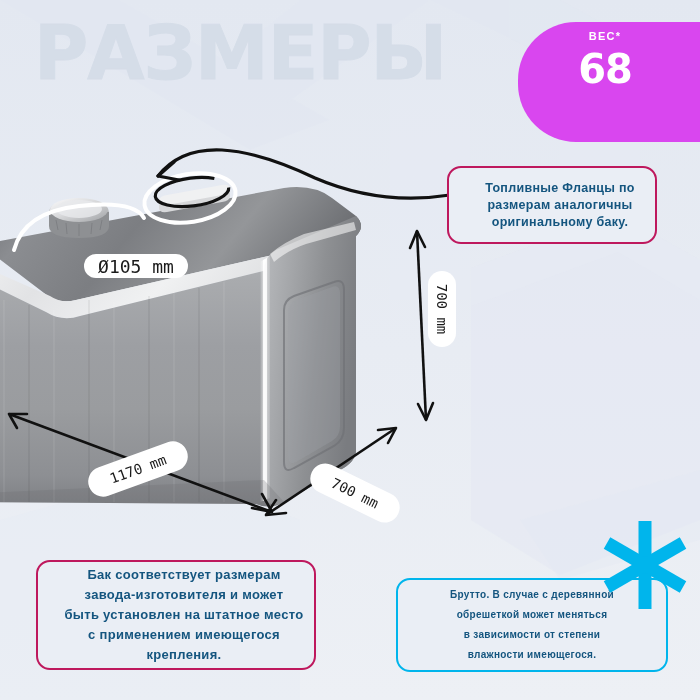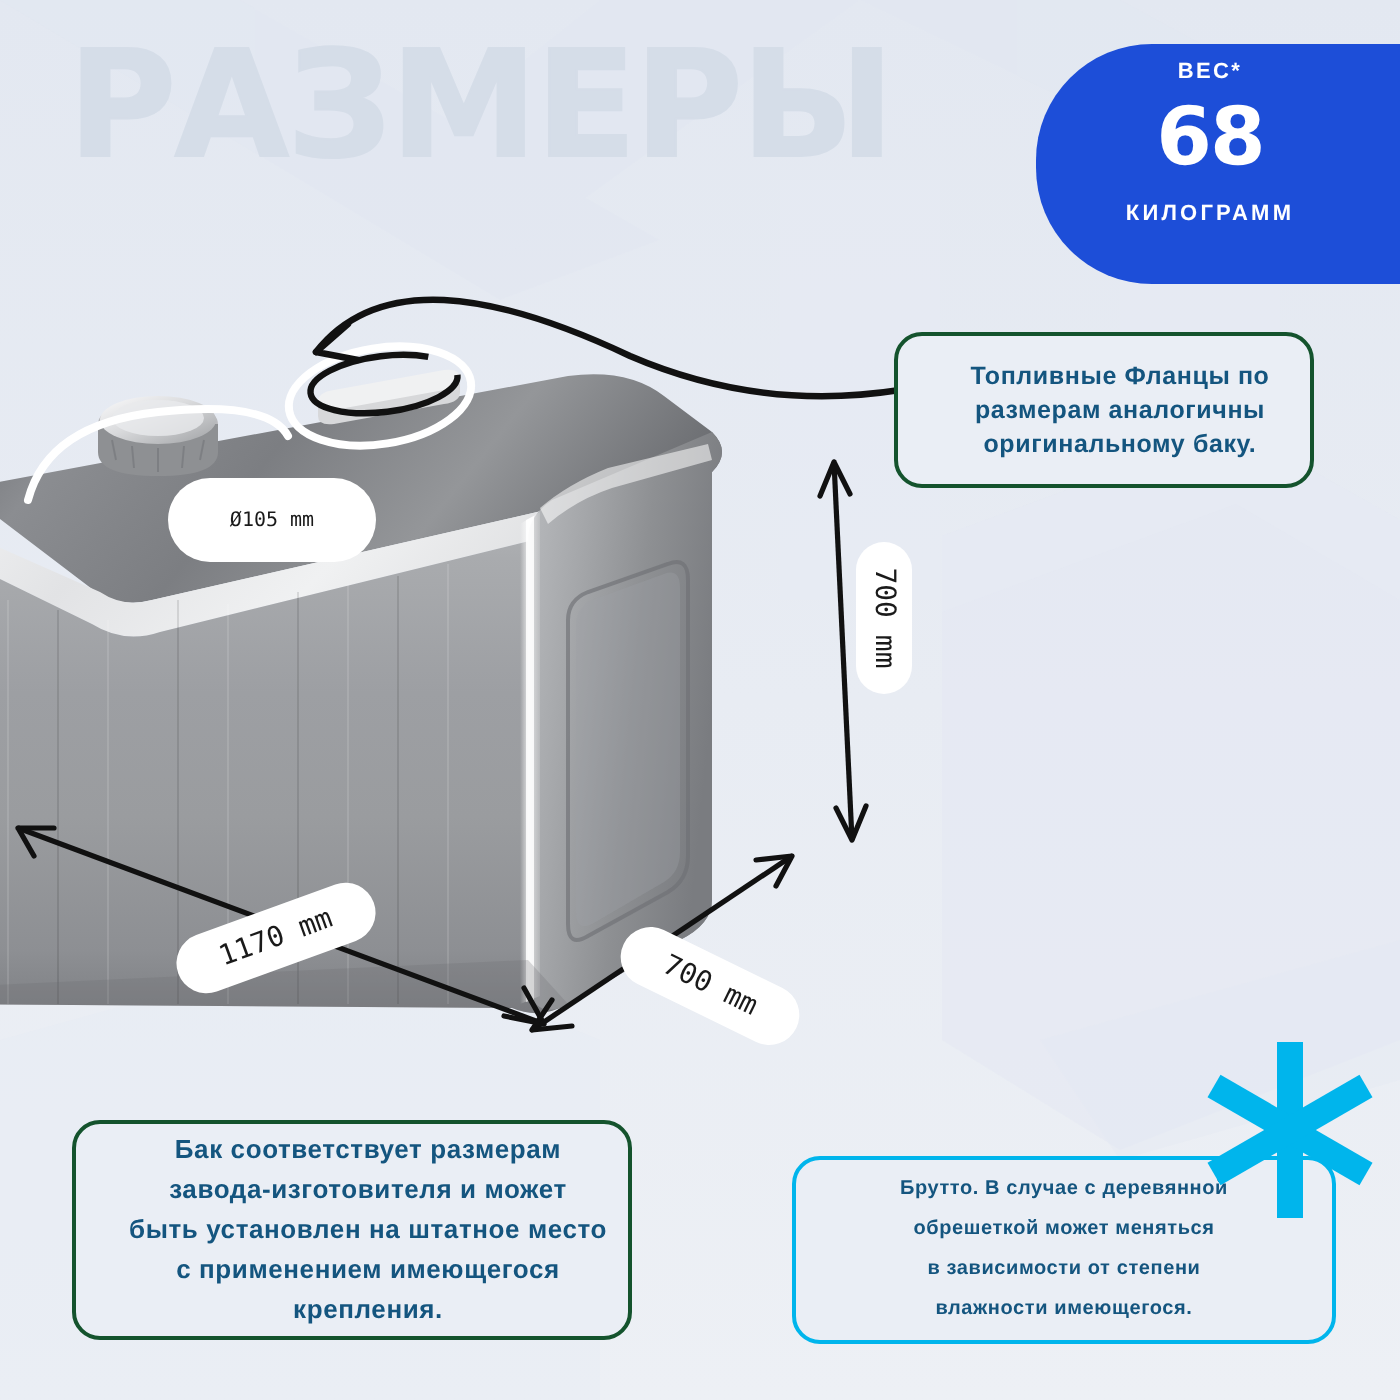--- a/index.html
+++ b/index.html
@@ -23,21 +23,21 @@
     color:#d5dde8;
     font-family:"DejaVu Sans","Liberation Sans",sans-serif;
     white-space:nowrap;
     -webkit-text-stroke:1px #d5dde8;
   }
 
   
   .badge{
     position:absolute;left:518px;top:22px;
     width:182px;height:120px;
-    background:#1d4ed8;
+    background:#d946ef;
     border-top-left-radius:58px;
     border-bottom-left-radius:58px;
     color:#ffffff;
     text-align:center;
     box-sizing:border-box;
     padding-top:8px;
   }
   .badge .b-top{
     font-size:11px;letter-spacing:1.2px;font-weight:bold;
     margin-left:-8px;
@@ -59,21 +59,21 @@
     background:#eaeef5;
     border-radius:14px;
     color:#14557f;
     text-align:center;
     box-sizing:border-box;
     display:flex;align-items:center;justify-content:center;
     font-weight:bold;
     letter-spacing:0.3px;
   }
   .callout span{display:block;width:100%;}
-  .c-white{border:2px solid #14532d;padding-left:16px;}
+  .c-white{border:2px solid #be185d;padding-left:16px;}
   .c-cyan{border:2px solid #00b5ec;}
 
   #callout-flange{
     left:447px;top:166px;width:210px;height:78px;
     font-size:12.5px;line-height:17px;
   }
   #callout-size{
     left:36px;top:560px;width:280px;height:110px;
     font-size:13px;line-height:20px;
   }
@@ -88,21 +88,21 @@
     background:#ffffff;
     border-radius:30px;
     color:#1a1a1a;
     font-family:"DejaVu Sans Mono","Liberation Mono",monospace;
     font-size:14px;
     font-weight:normal;
     display:flex;align-items:center;justify-content:center;
     box-sizing:border-box;
     white-space:nowrap;
   }
-  #pill-dia{left:84px;top:239px;width:104px;height:42px;font-size:10px;}
+  #pill-dia{left:84px;top:254px;width:104px;height:24px;font-size:18px;}
   #pill-len{left:86px;top:454px;width:104px;height:30px;transform:rotate(-20deg);}
   #pill-dep{left:307px;top:478px;width:96px;height:30px;transform:rotate(26deg);}
   #pill-hgt{left:404px;top:295px;width:76px;height:28px;transform:rotate(90deg);}
 
   
   #asterisk{position:absolute;left:595px;top:515px;width:100px;height:100px;}
 </style>
 </head>
 <body>
 
@@ -180,21 +180,20 @@
     <g opacity="0.45" fill="#e7ebf3">
       <path d="M0 520 L180 470 L300 520 L300 700 L0 700 Z"></path>
     </g>
   </svg>
 
   <div class="title">РАЗМЕРЫ</div>
 
   <div class="badge">
     <div class="b-top">ВЕС*</div>
     <div class="b-num">68</div>
-    <div class="b-unit">КИЛОГРАММ</div>
   </div>
 
   <svg style="position:absolute;left:-16px;top:150px;" width="460" height="380" viewBox="0 0 460 380">
 
     <path d="M10 92 L300 38 Q330 34 348 48 L372 66 Q382 76 372 86 L92 150 Q76 154 64 146 L14 108 Q4 100 10 92 Z" fill="url(#topFace)"></path>
 
     <path d="M-20 108 L66 146 Q78 154 92 150 L372 86 L372 98 L96 166 Q78 172 62 162 L-20 122 Z" fill="url(#rimBand)"></path>
 
     <path d="M-20 122 L62 162 Q78 172 96 166 L372 98 L372 300 Q372 312 356 320 L300 352 Q286 360 272 354 L-20 352 Z" fill="url(#frontFace)"></path>
 

